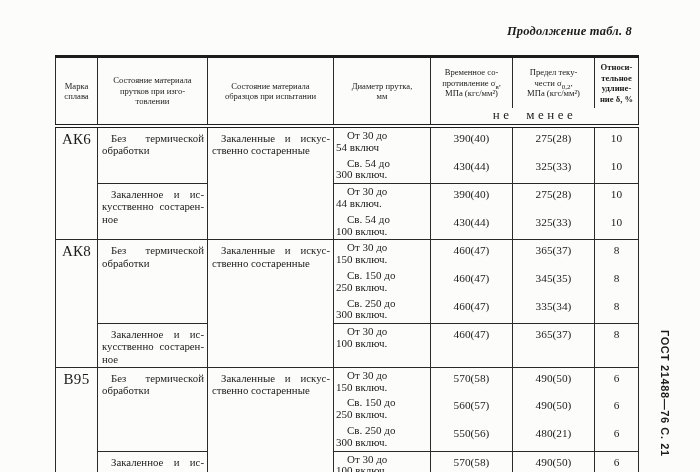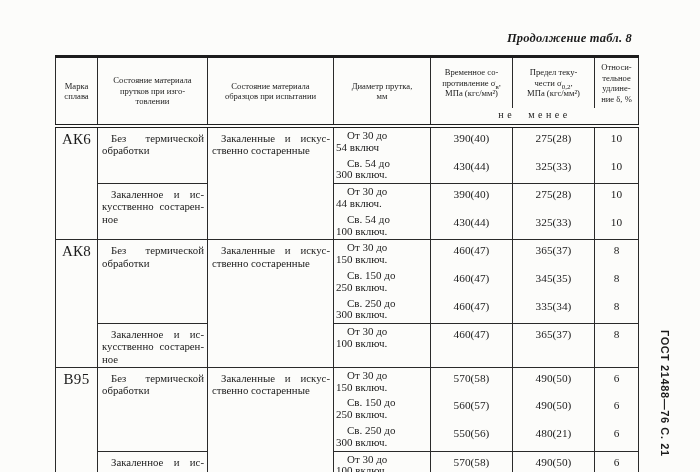--- a/index.html
+++ b/index.html
@@ -8,21 +8,21 @@
     width:700px; height:472px;
     background:#fcfcfa;
     font-family:"Liberation Serif", serif;
     color:#1b1b1b;
     position:relative;
     overflow:hidden;
   }
   .sheet { position:absolute; inset:0; }
 
   .cont-title {
-    position:absolute; top:31px; left:0; width:632px;
+    position:absolute; top:24px; left:0; width:632px;
     text-align:right;
     font-style:italic; font-weight:bold;
     font-size:12.5px; letter-spacing:.2px;
   }
 
   table.gost {
     position:absolute; left:55px; top:55px;
     width:583px;
     border-collapse:collapse; table-layout:fixed;
     border-top:3px solid #1d1d1d;
@@ -33,24 +33,24 @@
     border-left:1px solid #2a2a2a;
     padding:0;
     vertical-align:top;
     font-weight:normal;
   }
   thead th {
     font-size:8.6px; line-height:10.5px;
     text-align:center; vertical-align:middle;
     padding:4px 2px;
   }
-  thead th.bold { font-weight:normal; }
+  thead th.bold { font-weight:bold; }
   .hdr-b { border-bottom:4px double #1d1d1d; }
   .note-cell {
-    font-size:10px; line-height:10px;
+    font-size:13px; line-height:10px;
     letter-spacing:3.5px; word-spacing:7px;
     text-align:center; vertical-align:middle;
     padding:2px 0 4px;
   }
   sub.sb { font-size:7px; line-height:0; }
 
   tbody td { font-size:10.8px; line-height:12.2px; }
   .group-top { border-top:1px solid #2a2a2a; }
   .sub-top   { border-top:1px solid #2a2a2a; }
 

